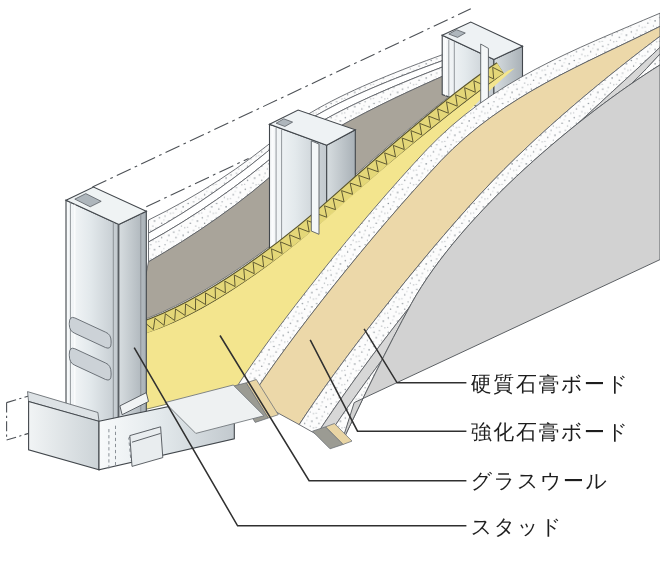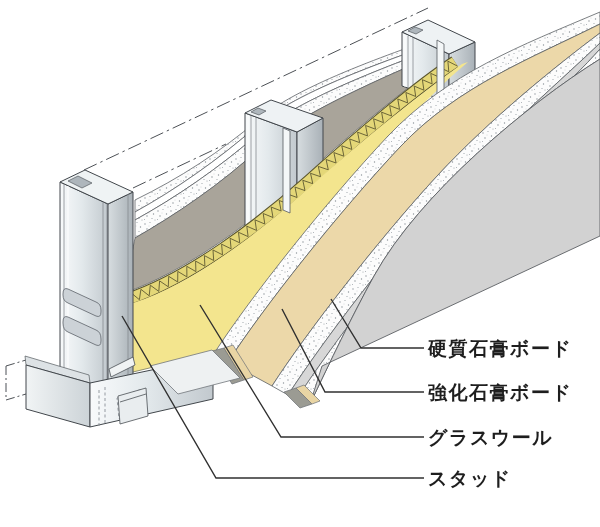--- a/index.html
+++ b/index.html
@@ -1,17 +1,17 @@
 <!DOCTYPE html>
 <html><head>
 <meta charset="utf-8">
 <style>
   html,body{margin:0;padding:0;background:#ffffff;}
   .stage{position:relative;width:600px;height:527px;background:#fff;overflow:hidden;
-         font-family:"DejaVu Sans","Liberation Sans",sans-serif;font-weight:bold;}
+         font-family:"DejaVu Sans","Liberation Sans",sans-serif;}
   .lbl{font-size:19px;letter-spacing:1.5px;fill:#1e1e1e;}
   svg{display:block;}
 </style>
 </head>
 <body>
 
 <div class="stage">
 <svg width="600" height="527" viewBox="0 0 600 527">
   <defs>
     <pattern id="sp" width="13" height="13" patternUnits="userSpaceOnUse">

